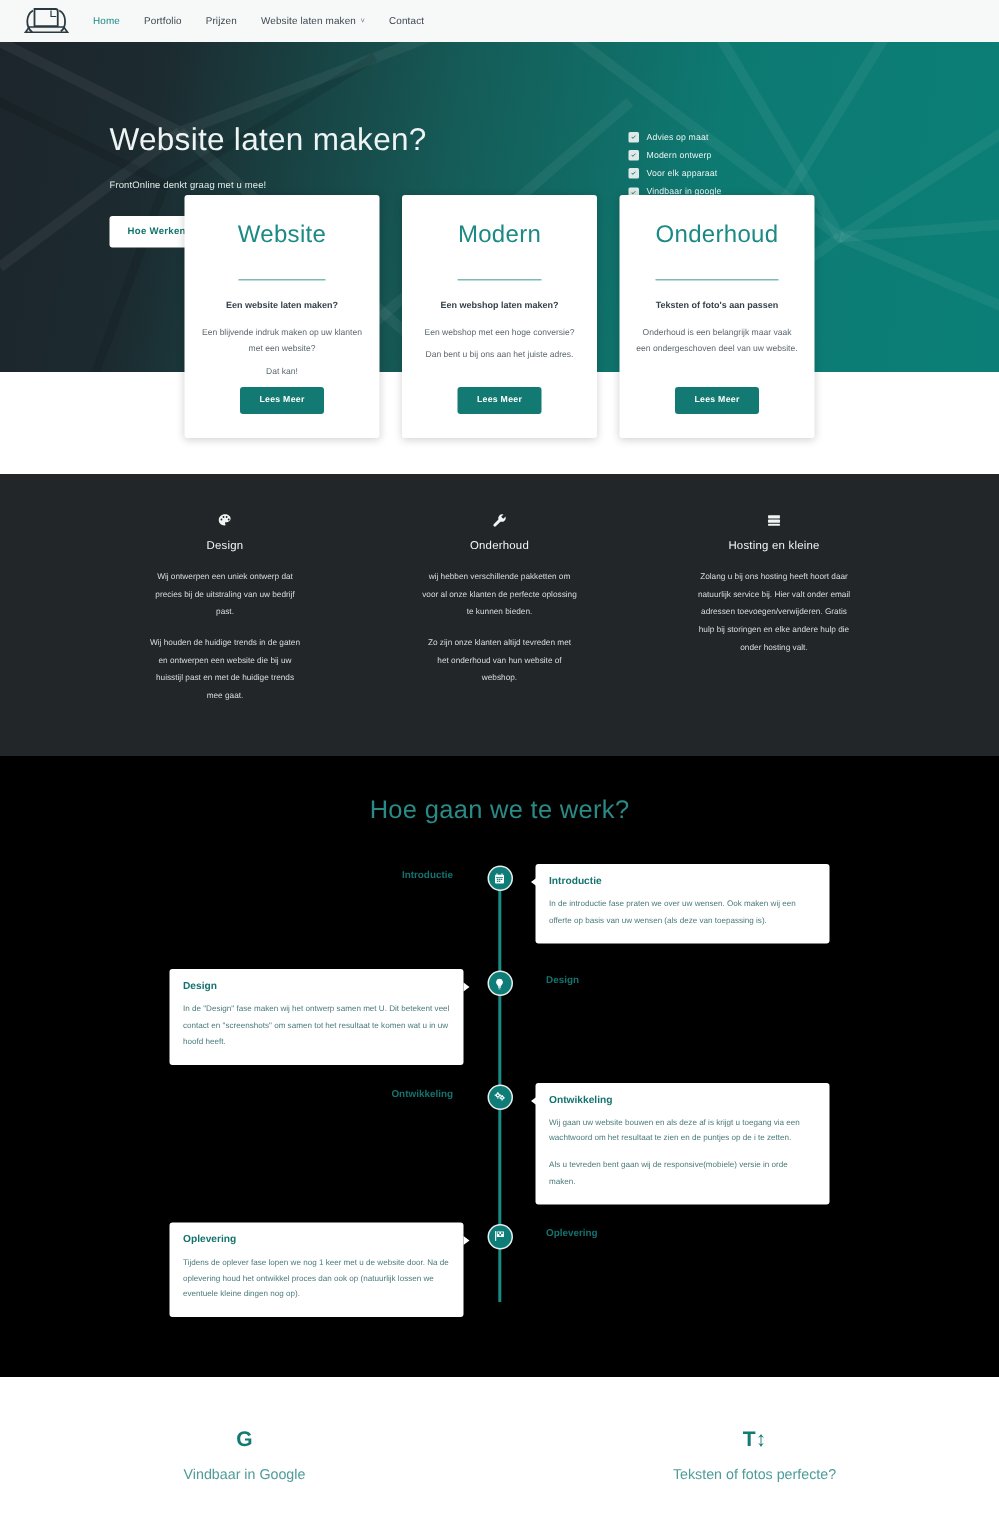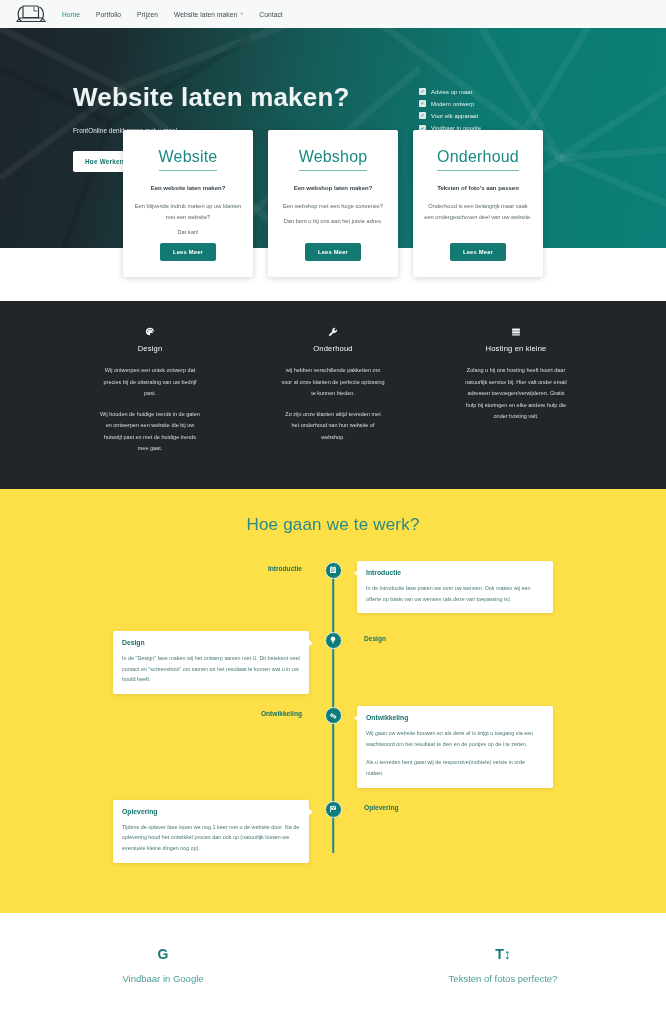--- a/index.html
+++ b/index.html
@@ -56,22 +56,22 @@
   .hero-inner {
     position: relative;
     width: 520px;
     margin: 0 auto;
     padding-top: 54px;
     display: flex;
     z-index: 2;
   }
   .hero-left { width: 320px; }
   .hero-title {
-    font-size: 26px;
-    font-weight: 700;
+    font-size: 21px;
+    font-weight: 400;
     color: #eef3f3;
     letter-spacing: .2px;
     margin-bottom: 14px;
   }
   .hero-sub {
     font-size: 6.3px;
     color: #e3eceb;
     margin-bottom: 16px;
     letter-spacing: .1px;
   }
@@ -127,21 +127,21 @@
     text-align: center;
     min-height: 147px;
     display: flex;
     flex-direction: column;
     align-items: center;
   }
   .card-title {
     font-size: 16px;
     color: #1b8a84;
     font-weight: 400;
-    padding-bottom: 4px;
+    padding-bottom: 20px;
     border-bottom: 1.2px solid #7cbab6;
     margin-bottom: 14px;
     letter-spacing: .2px;
   }
   .card-sub {
     font-size: 6px;
     font-weight: bold;
     color: #35424a;
     margin-bottom: 10px;
   }
@@ -190,22 +190,22 @@
   }
   .feature-text {
     font-size: 5.5px;
     line-height: 2.1;
     color: #d9dddf;
   }
   .feature-text p + p { margin-top: 9px; }
 
   
   .timeline-section {
-    background: #fde047;
-    padding: 26px 0 38px;
+    background: #000000;
+    padding: 26px 0 28px;
   }
   .timeline-title {
     text-align: center;
     font-size: 17px;
     font-weight: 400;
     color: #2a8a86;
     margin-bottom: 26px;
     letter-spacing: .2px;
   }
   .timeline {
@@ -444,21 +444,21 @@
 <div class="cards-wrap">
   <div class="cards" id="cards">
       <div class="card">
         <div class="card-title">Website</div>
         <div class="card-sub">Een website laten maken?</div>
         <div class="card-text">Een blijvende indruk maken op uw klanten met een website?</div>
         <div class="card-text">Dat kan!</div>
         <div class="card-btn">Lees Meer</div>
       </div>
       <div class="card">
-        <div class="card-title">Webshop</div>
+        <div class="card-title">Modern</div>
         <div class="card-sub">Een webshop laten maken?</div>
         <div class="card-text">Een webshop met een hoge conversie?</div>
         <div class="card-text">Dan bent u bij ons aan het juiste adres.</div>
         <div class="card-btn">Lees Meer</div>
       </div>
       <div class="card">
         <div class="card-title">Onderhoud</div>
         <div class="card-sub">Teksten of foto's aan passen</div>
         <div class="card-text">Onderhoud is een belangrijk maar vaak een ondergeschoven deel van uw website.</div>
         <div class="card-btn">Lees Meer</div>

